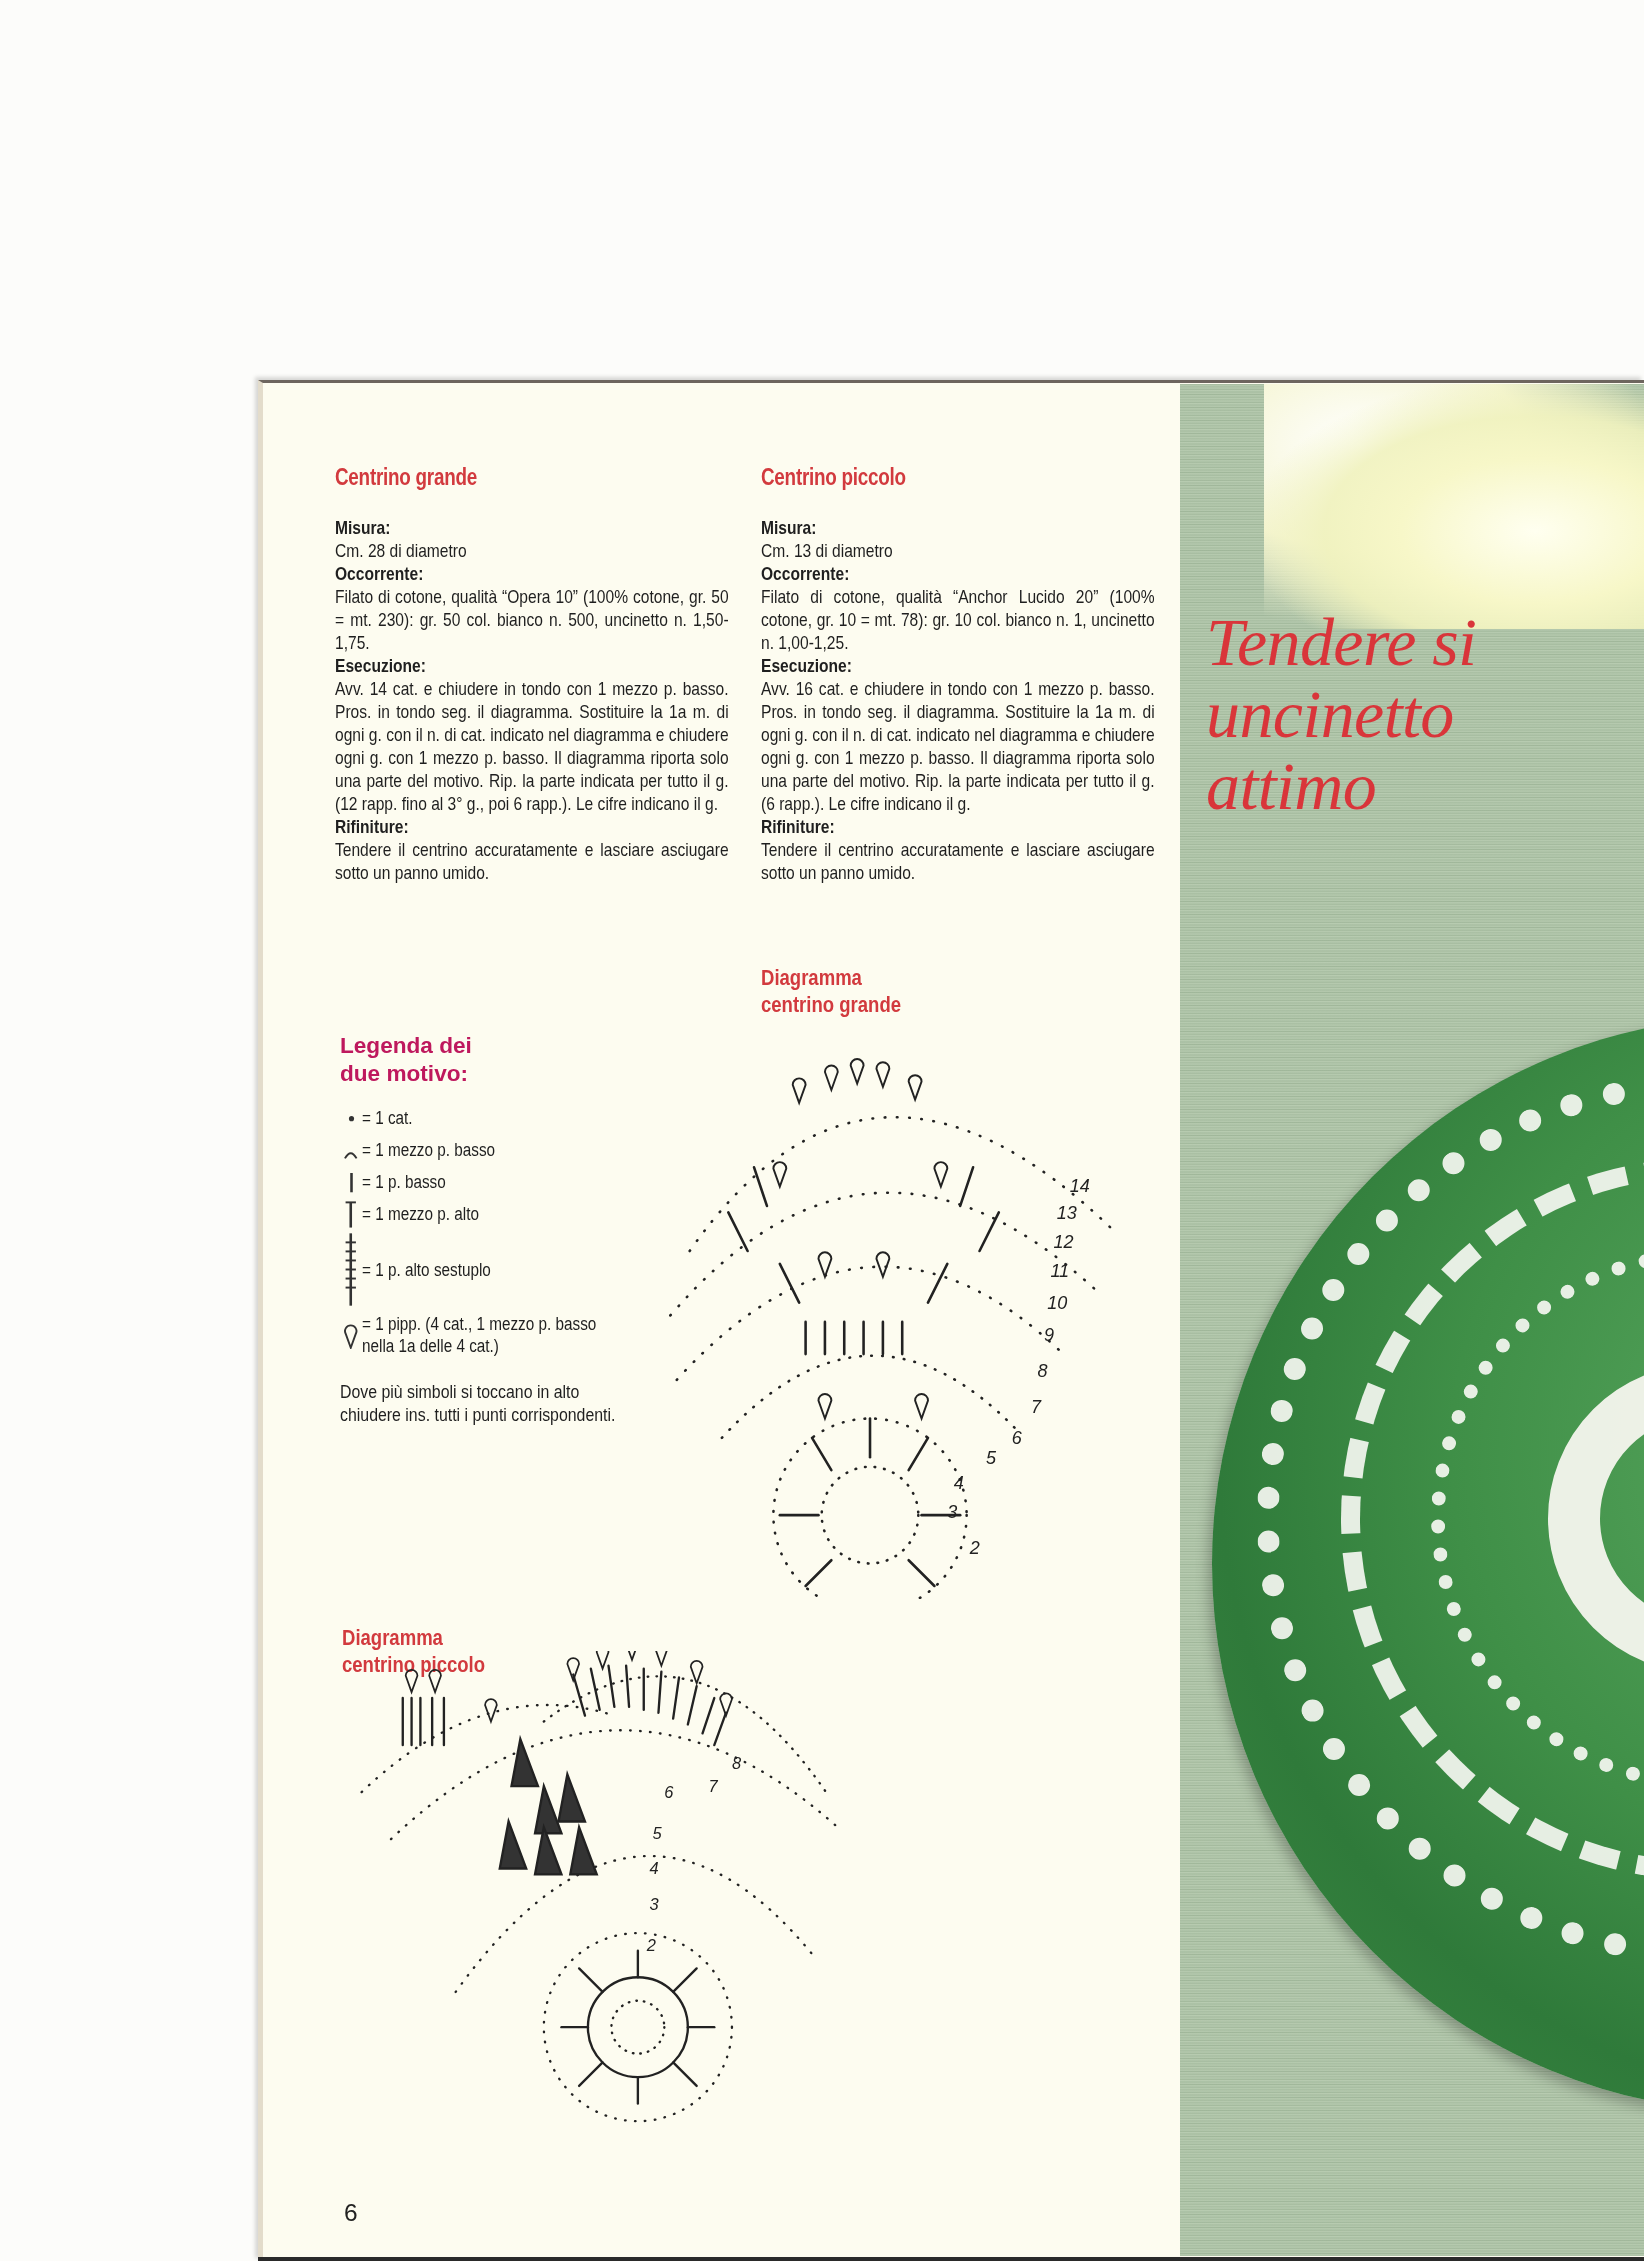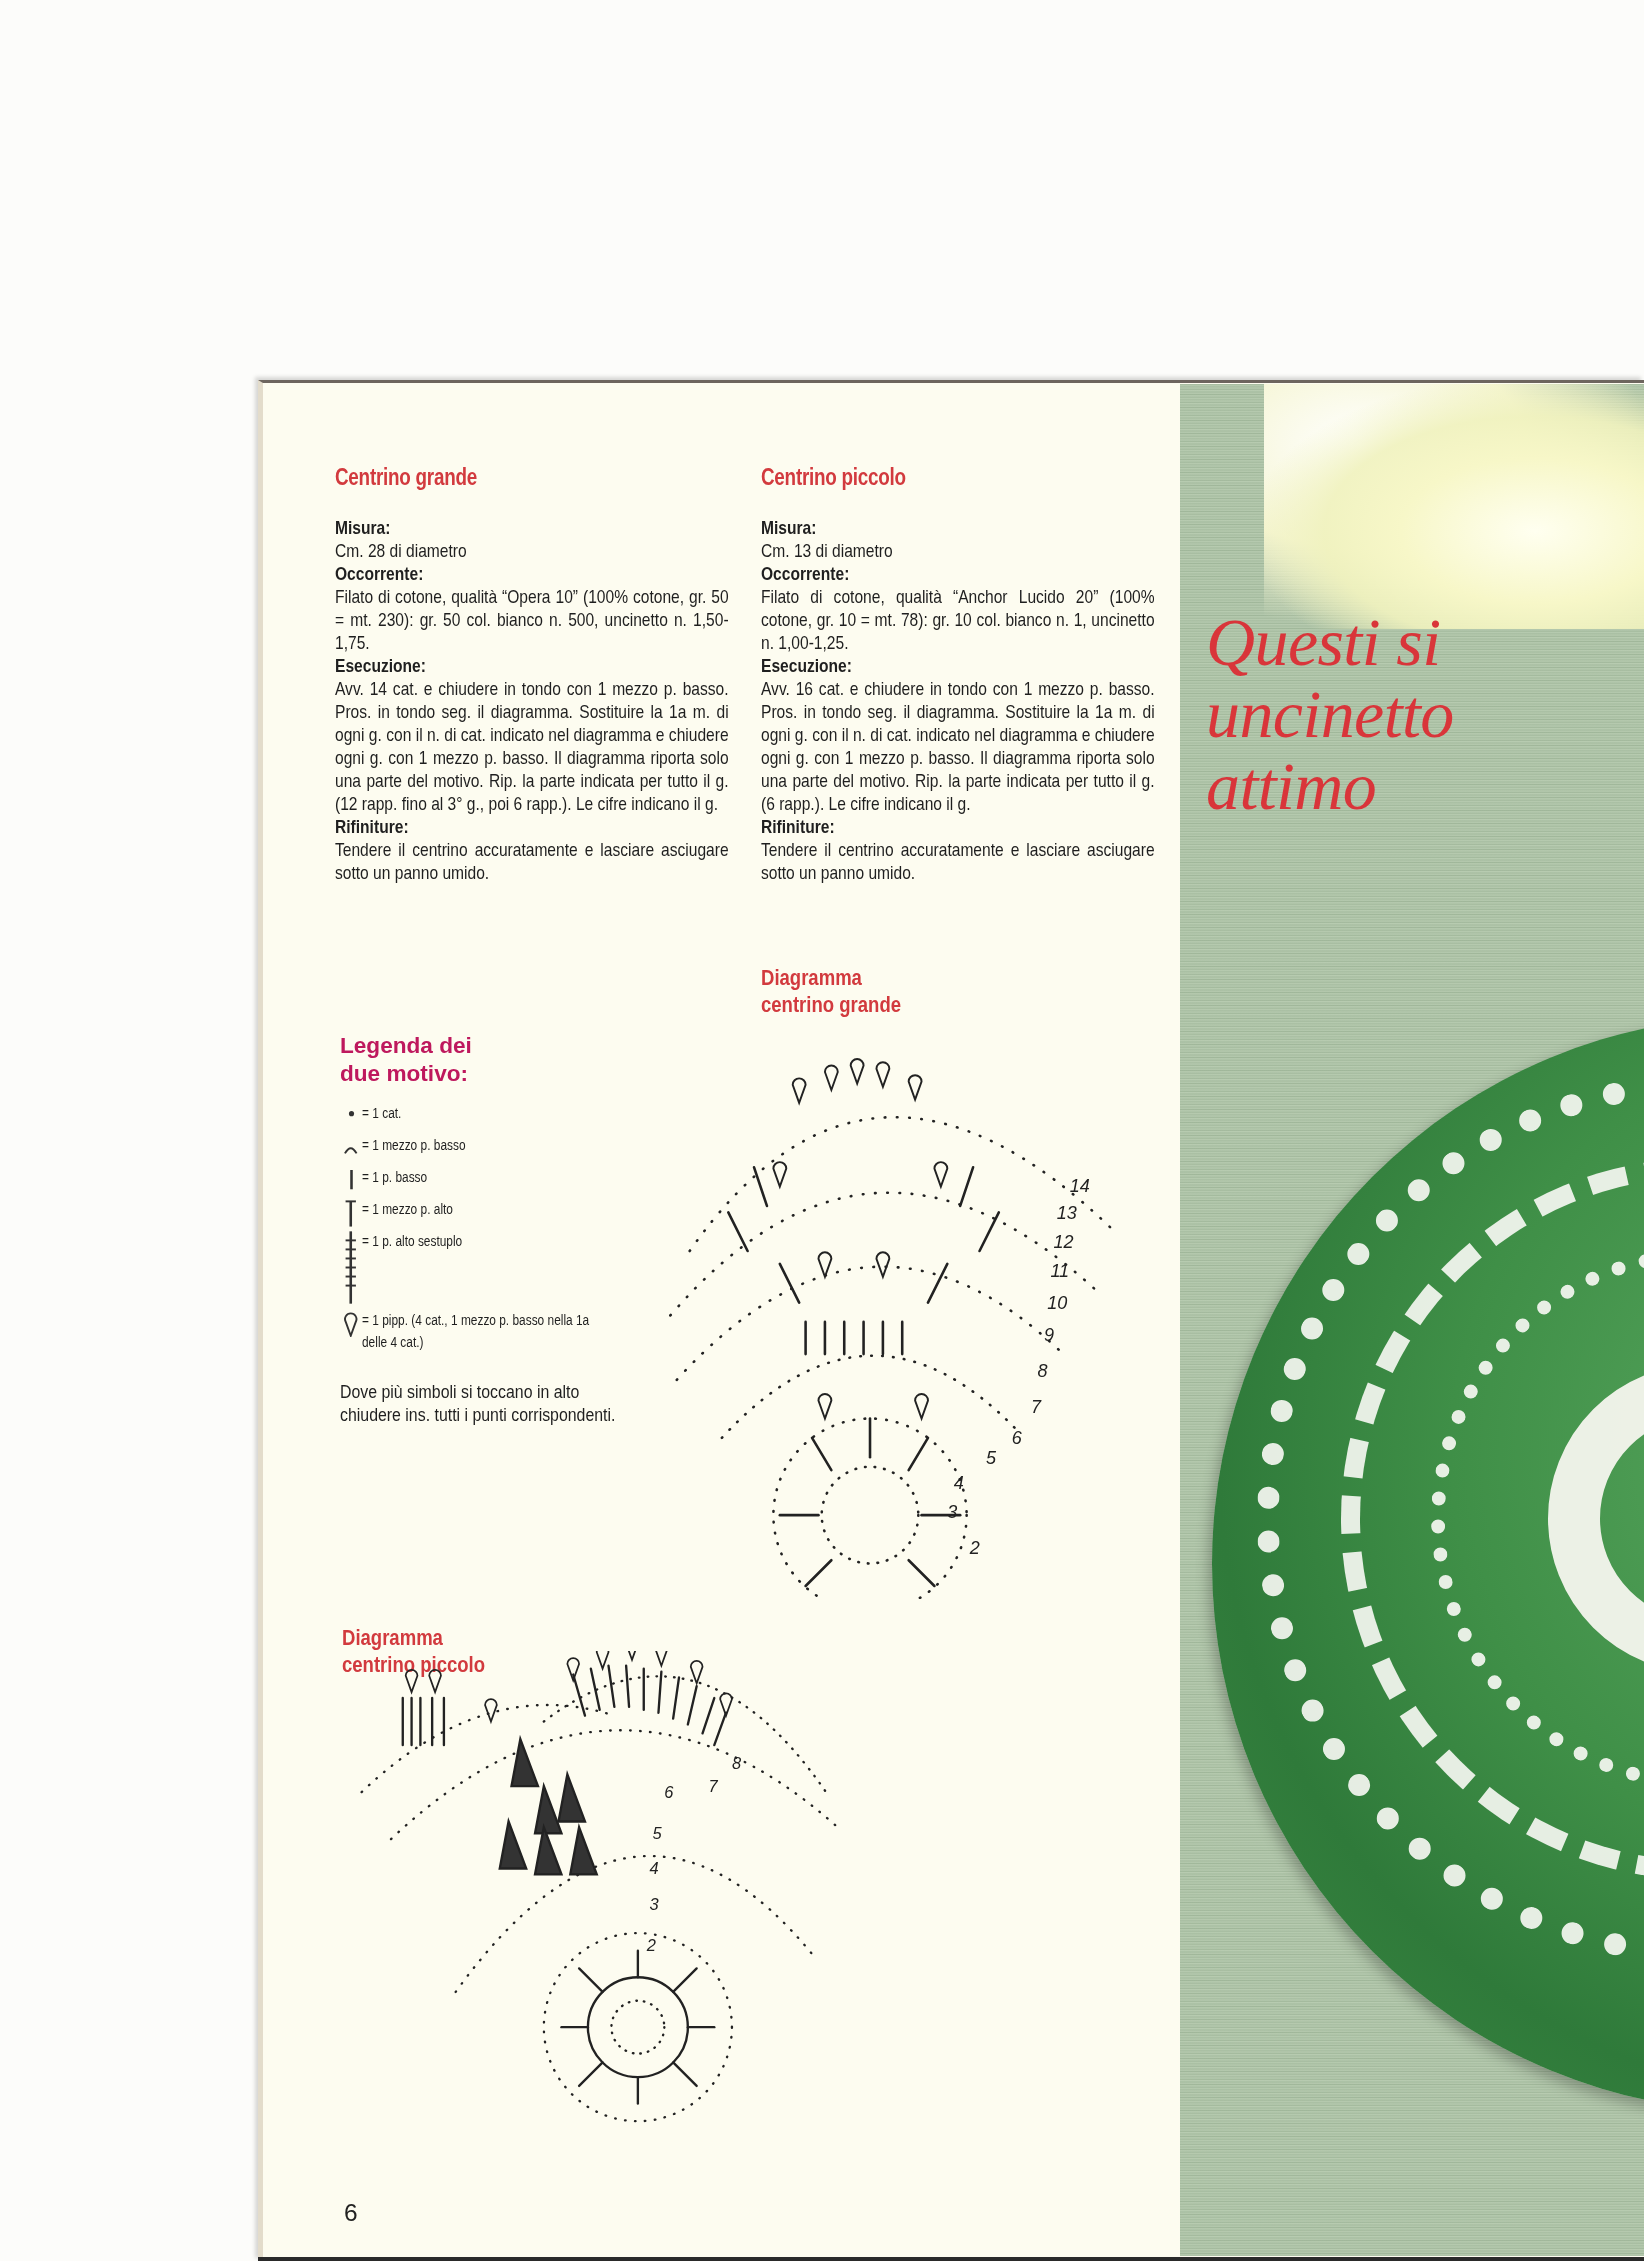--- a/index.html
+++ b/index.html
@@ -25,21 +25,21 @@
     font-family: "Liberation Sans", sans-serif; transform: scaleX(0.82); transform-origin: left;
     margin-bottom: 24.5px; line-height: 28px;
   }
   .body-text { font-size: 19px; line-height: 23px; transform: scaleX(0.82); transform-origin: left top; width: 480px; text-align: justify; }
   .label { font-weight: bold; display: block; }
   .para { display: block; }
 
   .legend { position: absolute; left: 340px; top: 1032px; width: 335px; }
   .legend-title { font-size: 22.6px; font-weight: bold; line-height: 28px; color: #be185d; }
   .legend-list { margin-top: 14px; }
-  .legend-row { display: flex; align-items: flex-start; height: 32px; font-size: 14px; }
+  .legend-row { display: flex; align-items: center; height: 32px; font-size: 18px; }
   .legend-row .sym { width: 22px; display: flex; justify-content: center; }
   .legend-row .txt { transform: scaleX(0.85); transform-origin: left; white-space: nowrap; line-height: 22px; }
   .legend-note { font-size: 18.7px; line-height: 23px; margin-top: 19.3px; transform: scaleX(0.85); transform-origin: left top; width: 335px; }
 
   .diagram-title { position: absolute; color: #d23a3e; font-weight: bold; font-size: 22.6px; line-height: 27px; transform: scaleX(0.82); transform-origin: left; }
   .dt-grande { left: 761px; top: 964px; }
   .dt-piccolo { left: 342px; top: 1624px; }
 
   .diagram { position: absolute; }
   .diag-grande { left: 651px; top: 1019px; width: 496px; height: 580px; }
@@ -315,17 +315,17 @@
 <div class="photo">
   <div class="flowers"></div>
   <div class="plate"></div>
   <div class="doily-ring ring3"></div>
   <div class="doily-ring ring2"></div>
   <div class="doily-ring ring1"></div>
   <div class="doily-ring ring4"></div>
 </div>
 
 <div class="headline">
-  <span>Questi si</span>
+  <span>Tendere si</span>
   <span>uncinetto</span>
   <span>attimo</span>
 </div>
 
 
 </body></html>

